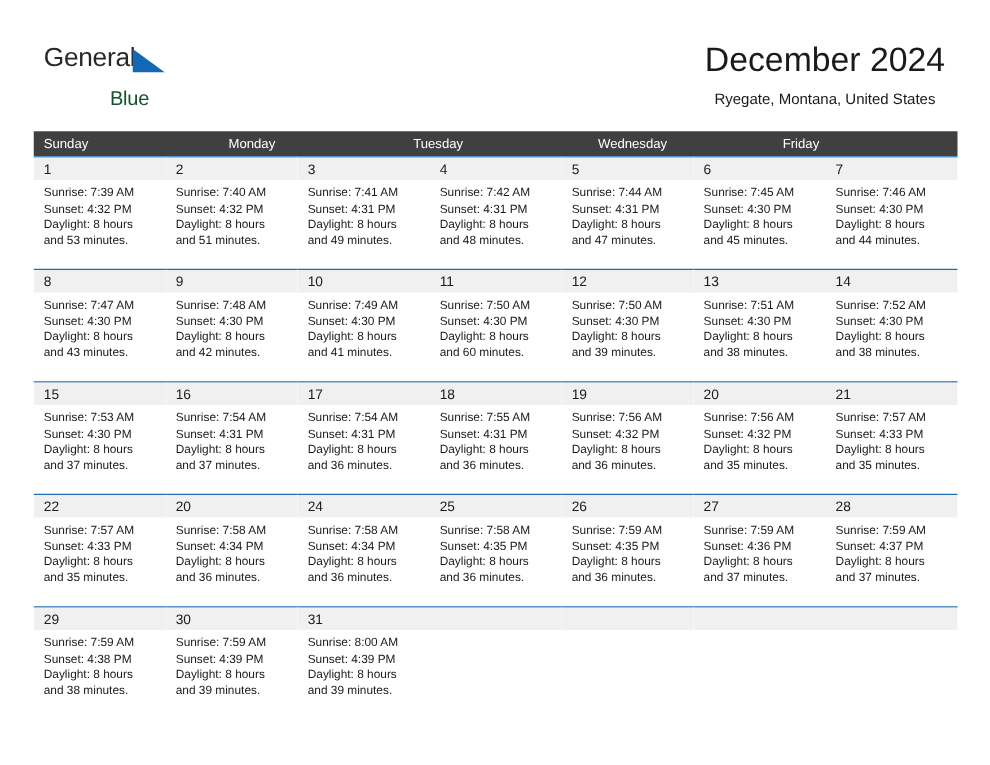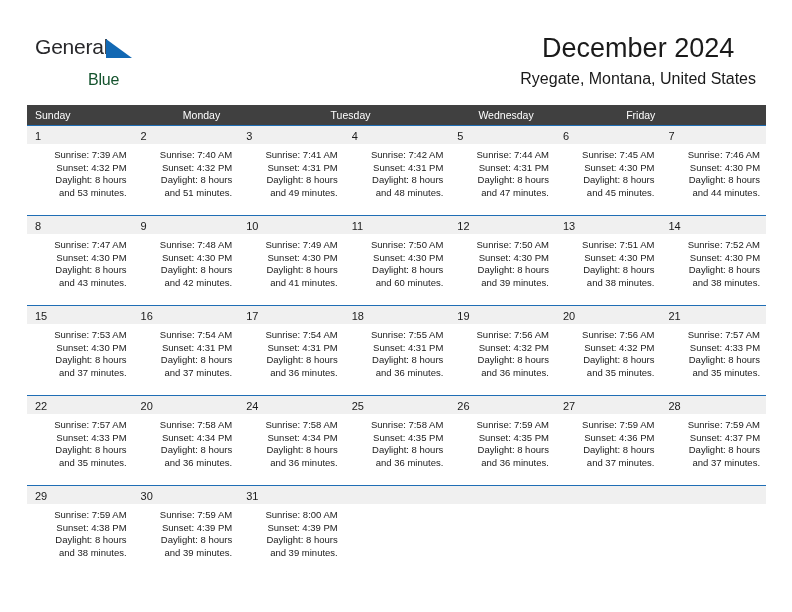--- a/index.html
+++ b/index.html
@@ -70,21 +70,21 @@
   }
   .cal-title {
     font-size: 27px;
     color: #1a1a1a;
     line-height: 32px;
     font-weight: normal;
     margin: 0;
     white-space: nowrap;
   }
   .cal-subtitle {
-    font-size: 16px;
+    font-size: 12px;
     color: #1a1a1a;
     line-height: 18px;
     margin: 6px 0 0 0;
     white-space: nowrap;
   }
 
   
   .calendar {
     position: absolute;
     left: 27px;
@@ -129,21 +129,20 @@
   .daynum {
     font-size: 11px;
     line-height: 18px;
     color: #1a1a1a;
   }
   .details {
     padding: 5px 6px 0 8px;
     font-size: 9.5px;
     line-height: 12.6px;
     color: #1a1a1a;
-    text-align: right;
   }
   .details div {
     white-space: nowrap;
   }
 </style>
 </head>
 <body>
 
 <div class="page">
 

